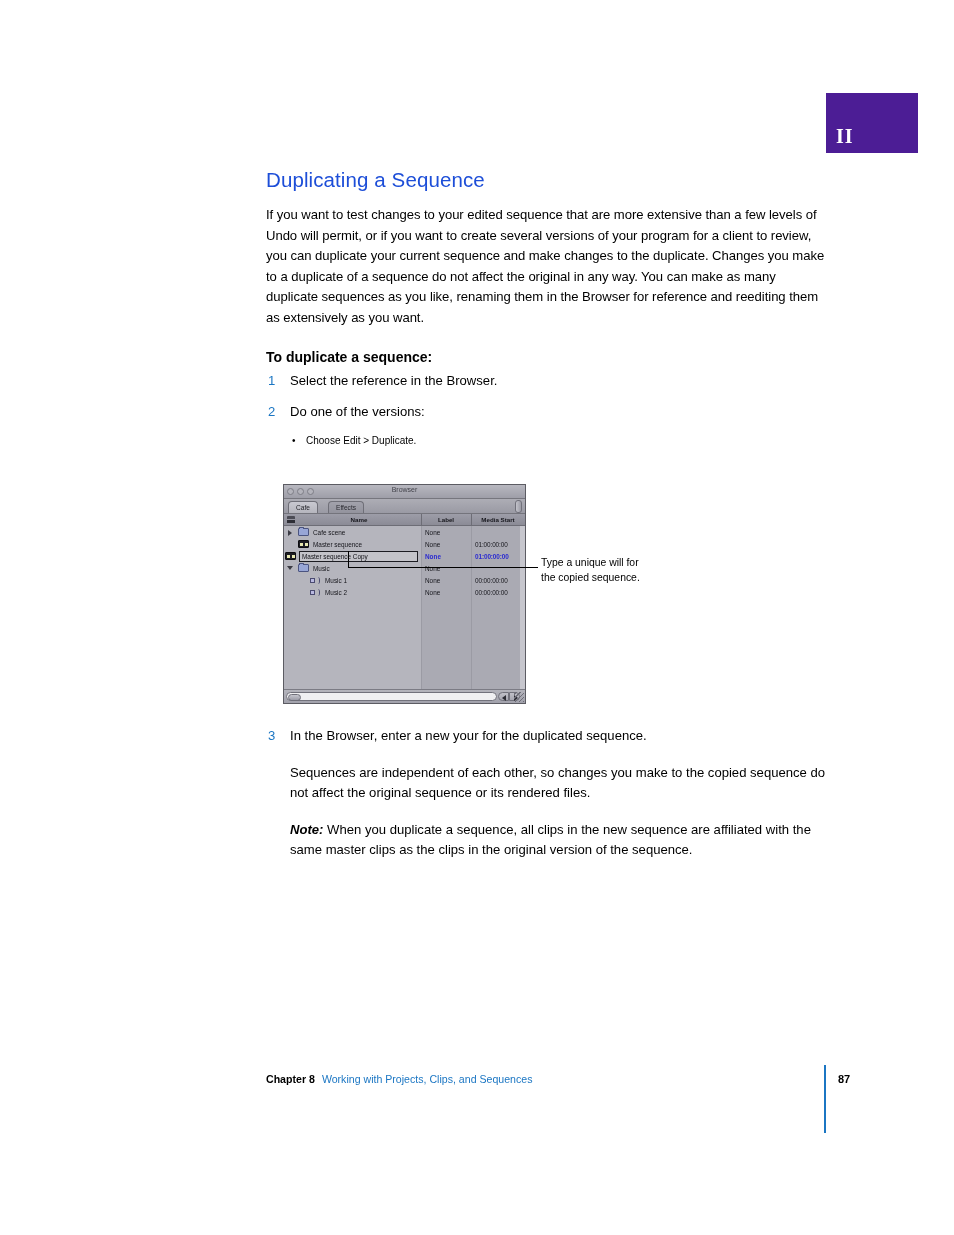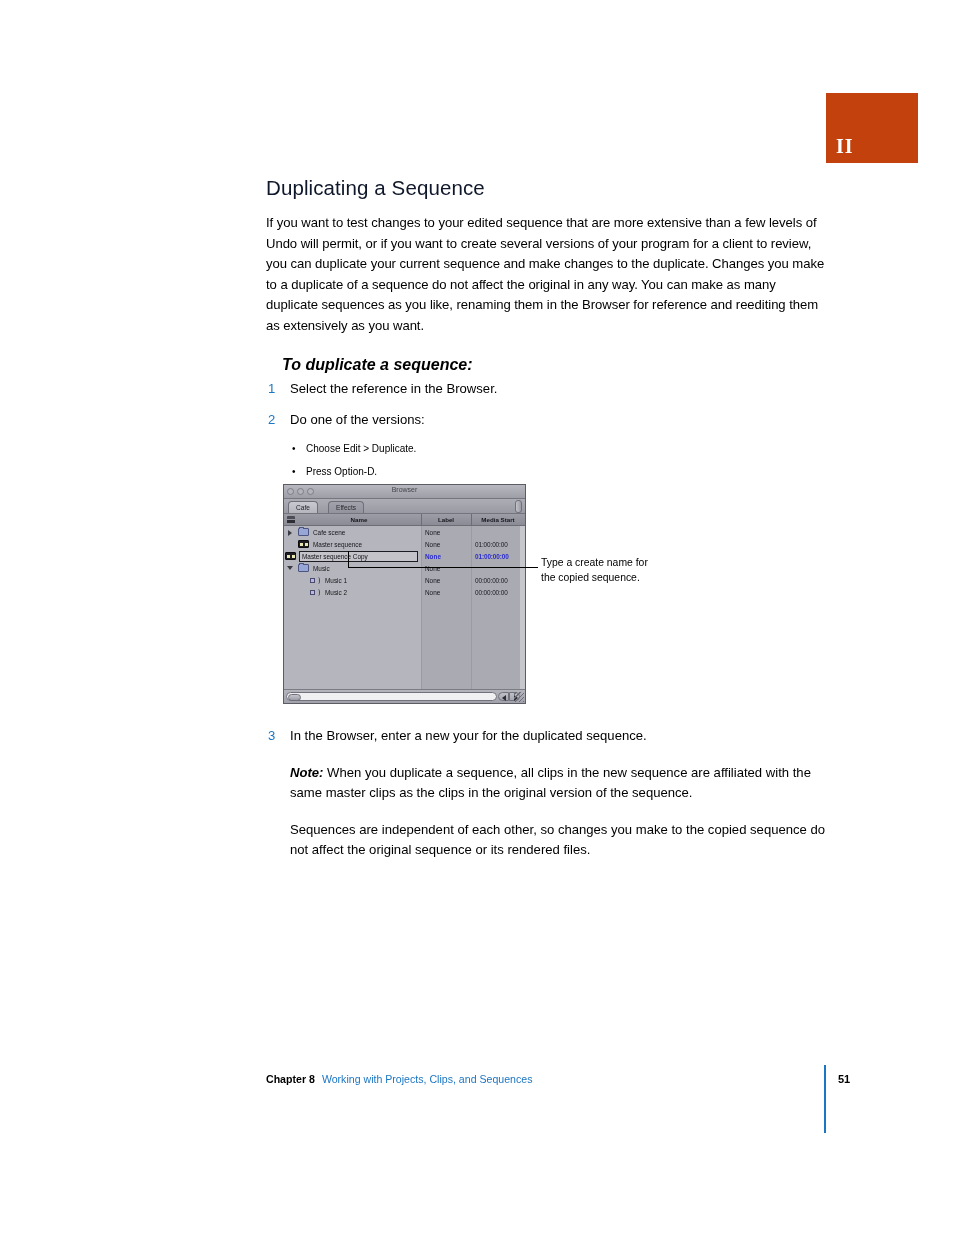--- a/index.html
+++ b/index.html
@@ -15,22 +15,22 @@
     position: relative;
     overflow: hidden;
   }
 
   
   .part-tab {
     position: absolute;
     left: 826px;
     top: 93px;
     width: 92px;
-    height: 70px;
-    background: #c2410c;
+    height: 60px;
+    background: #4c1d95;
   }
   .part-tab-numeral {
     position: absolute;
     left: 10px;
     bottom: 7px;
     color: #ffffff;
     font-size: 20px;
     font-weight: bold;
     letter-spacing: 1px;
     line-height: 1;
@@ -38,38 +38,37 @@
   }
 
   
   .content {
     position: absolute;
     left: 266px;
     top: 160px;
     width: 560px;
   }
   h1.section-title {
-    color: #0f172a;
+    color: #1d4ed8;
     font-size: 20.5px;
     font-weight: normal;
-    margin: 16px 0 13px 0;
+    margin: 8px 0 13px 0;
     letter-spacing: 0.1px;
   }
   p.body {
     font-size: 13.1px;
     line-height: 20.6px;
     margin: 0;
     letter-spacing: -0.05px;
   }
   .subhead {
-    font-size: 16px;
+    font-size: 14px;
     font-weight: bold;
-    margin: 18px 0 0 16px;
+    margin: 18px 0 0 0;
     line-height: 20.6px;
-    font-style: italic;
   }
 
   
   .step {
     position: relative;
     padding-left: 24px;
     font-size: 13.1px;
     line-height: 20.6px;
     margin-top: 4px;
   }
@@ -519,21 +518,20 @@
     <span>Select the reference in the Browser.</span>
   </div>
 
   <div class="step gap">
     <span class="step-num">2</span>
     <span>Do one of the versions:</span>
   </div>
 
   <ul class="bullets">
     <li>Choose Edit &gt; Duplicate.</li>
-    <li>Press Option-D.</li>
   </ul>
 </div>
 
 <div class="figure">
   <div class="win">
 
     <div class="titlebar">
       <div class="win-dots">
         <i></i>
         <i></i>
@@ -638,33 +636,33 @@
         </div>
       <div class="grip"></div>
     </div>
   </div>
 </div>
 
 <div class="callout-line" style="left:348px; top:551px; width:1px; height:17px;"></div>
 <div class="callout-line" style="left:348px; top:567px; width:190px; height:1px;"></div>
 
 <div class="callout-text">
-  <div>Type a create name for</div>
+  <div>Type a unique will for</div>
   <div>the copied sequence.</div>
 </div>
 
 <div class="content" style="top:722px">
   <div class="step">
     <span class="step-num">3</span>
     <span>In the Browser, enter a new your for the duplicated sequence.</span>
   </div>
 
   <div class="para-block" style="margin-top:16px">
+    <p>Sequences are independent of each other, so changes you make to the copied sequence do not affect the original sequence or its rendered files.</p>
     <p><span class="note-label">Note:</span><span> When you duplicate a sequence, all clips in the new sequence are affiliated with the same master clips as the clips in the original version of the sequence.</span></p>
-    <p>Sequences are independent of each other, so changes you make to the copied sequence do not affect the original sequence or its rendered files.</p>
   </div>
 </div>
 
 <div class="footer">
   <span class="chapnum">Chapter 8</span><span class="chaptitle">Working with Projects, Clips, and Sequences</span>
 </div>
 <div class="footer-rule"></div>
-<div class="pagenum">51</div>
+<div class="pagenum">87</div>
 
 </body></html>

